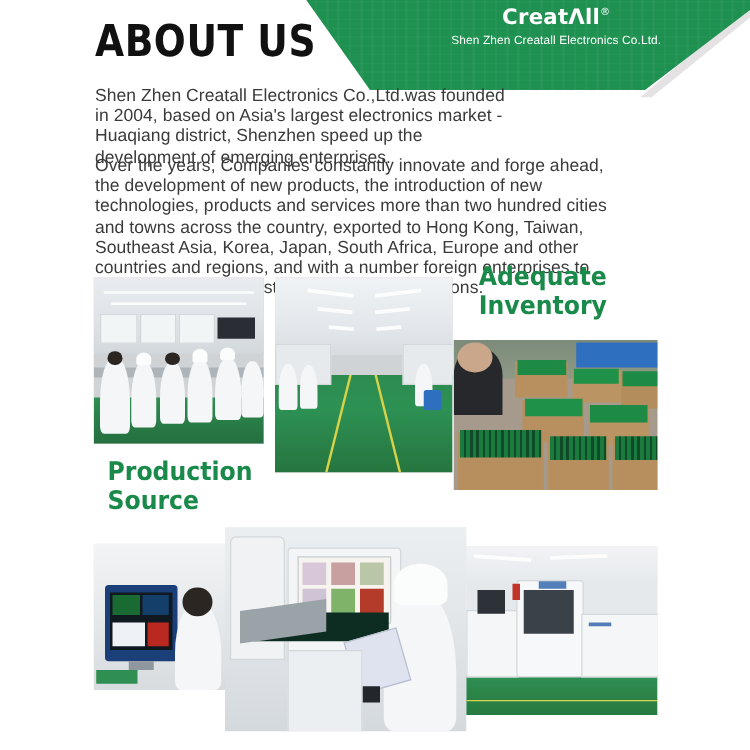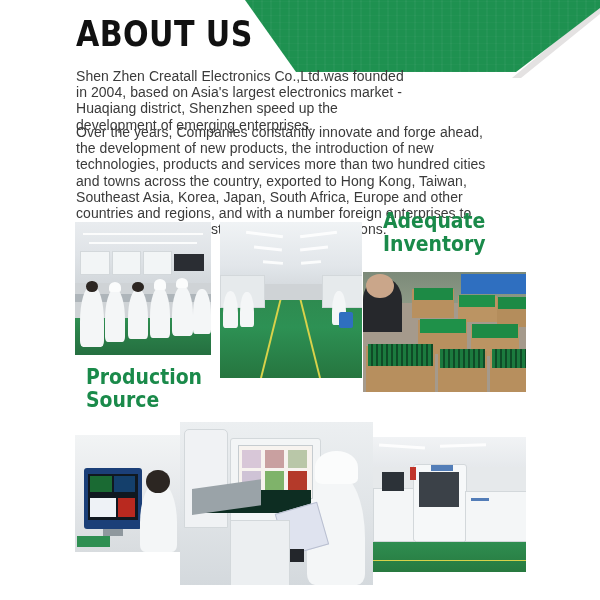--- a/index.html
+++ b/index.html
@@ -115,20 +115,24 @@
 </style>
 </head>
 <body>
 
 <div class="header">
   <div class="header-shadow"></div>
   <div class="header-green"></div>
 
   <div class="page-title">ABOUT US</div>
 
+  <div class="brand">
+    <div class="brand-name"><span>CreatΛll</span><span class="brand-reg">®</span></div>
+    <div class="brand-sub">Shen Zhen Creatall Electronics Co.Ltd.</div>
+  </div>
 </div>
 
 <div class="copy copy-1">Shen Zhen Creatall Electronics Co.,Ltd.was founded in 2004, based on Asia's largest electronics market - Huaqiang district, Shenzhen speed up the development of emerging enterprises.</div>
 <div class="copy copy-2">Over the years, Companies constantly innovate and forge ahead, the development of new products, the introduction of new technologies, products and services more than two hundred cities and towns across the country, exported to Hong Kong, Taiwan, Southeast Asia, Korea, Japan, South Africa, Europe and other countries and regions, and with a number foreign enterprises to establish a long-term stable cooperative relations.</div>
 
 <div class="photo" style="left:75px;top:222px;width:136px;height:133px;">
   <div class="ph-ceiling" style="height:46%;"></div>
   <div class="ph-strip" style="left:6%;top:8%;width:88%;"></div>
   <div class="ph-strip" style="left:10%;top:15%;width:80%;"></div>
   <div class="ph-mach" style="left:4%;top:22%;width:20%;height:16%;background:#f2f5f6;"></div>

